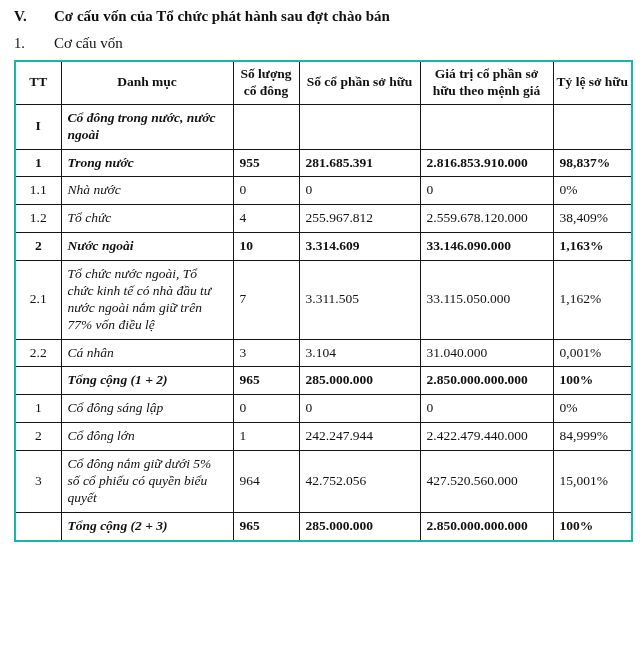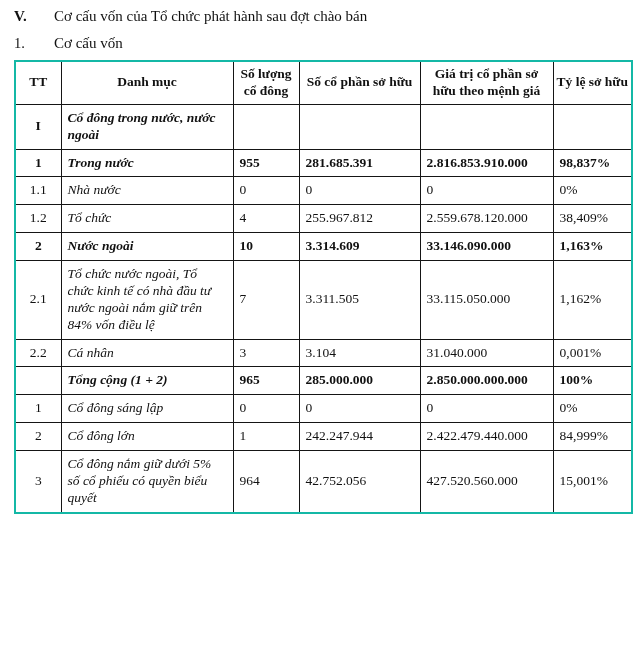--- a/index.html
+++ b/index.html
@@ -21,21 +21,21 @@
     display: flex;
     align-items: baseline;
     margin: 2px 0 10px 0;
   }
   .heading-row .num {
     flex: 0 0 40px;
     font-weight: bold;
     font-size: 15px;
   }
   .heading-row .txt {
-    font-weight: normal;
+    font-weight: bold;
     font-size: 15px;
   }
   .subheading-row {
     display: flex;
     align-items: baseline;
     margin: 0 0 8px 0;
   }
   .subheading-row .num {
     flex: 0 0 40px;
     font-size: 14.5px;
@@ -144,21 +144,21 @@
         <tr class="bold">
     <td class="c-tt">2</td>
     <td class="c-lbl">Nước ngoài</td>
     <td class="c-num">10</td>
     <td class="c-num">3.314.609</td>
     <td class="c-num">33.146.090.000</td>
     <td class="c-num">1,163%</td>
   </tr>
         <tr>
     <td class="c-tt">2.1</td>
-    <td class="c-lbl">Tổ chức nước ngoài, Tổ chức kinh tế có nhà đầu tư nước ngoài nắm giữ trên 84% vốn điều lệ</td>
+    <td class="c-lbl">Tổ chức nước ngoài, Tổ chức kinh tế có nhà đầu tư nước ngoài nắm giữ trên 77% vốn điều lệ</td>
     <td class="c-num">7</td>
     <td class="c-num">3.311.505</td>
     <td class="c-num">33.115.050.000</td>
     <td class="c-num">1,162%</td>
   </tr>
         <tr>
     <td class="c-tt">2.2</td>
     <td class="c-lbl">Cá nhân</td>
     <td class="c-num">3</td>
     <td class="c-num">3.104</td>
@@ -190,16 +190,24 @@
     <td class="c-num">84,999%</td>
   </tr>
         <tr>
     <td class="c-tt">3</td>
     <td class="c-lbl">Cổ đông nắm giữ dưới 5% số cổ phiếu có quyền biểu quyết</td>
     <td class="c-num">964</td>
     <td class="c-num">42.752.056</td>
     <td class="c-num">427.520.560.000</td>
     <td class="c-num">15,001%</td>
   </tr>
+        <tr class="bold">
+    <td class="c-tt"></td>
+    <td class="c-lbl">Tổng cộng (2 + 3)</td>
+    <td class="c-num">965</td>
+    <td class="c-num">285.000.000</td>
+    <td class="c-num">2.850.000.000.000</td>
+    <td class="c-num">100%</td>
+  </tr>
       </tbody>
   </table>
 
 </div>
 
 </body></html>

